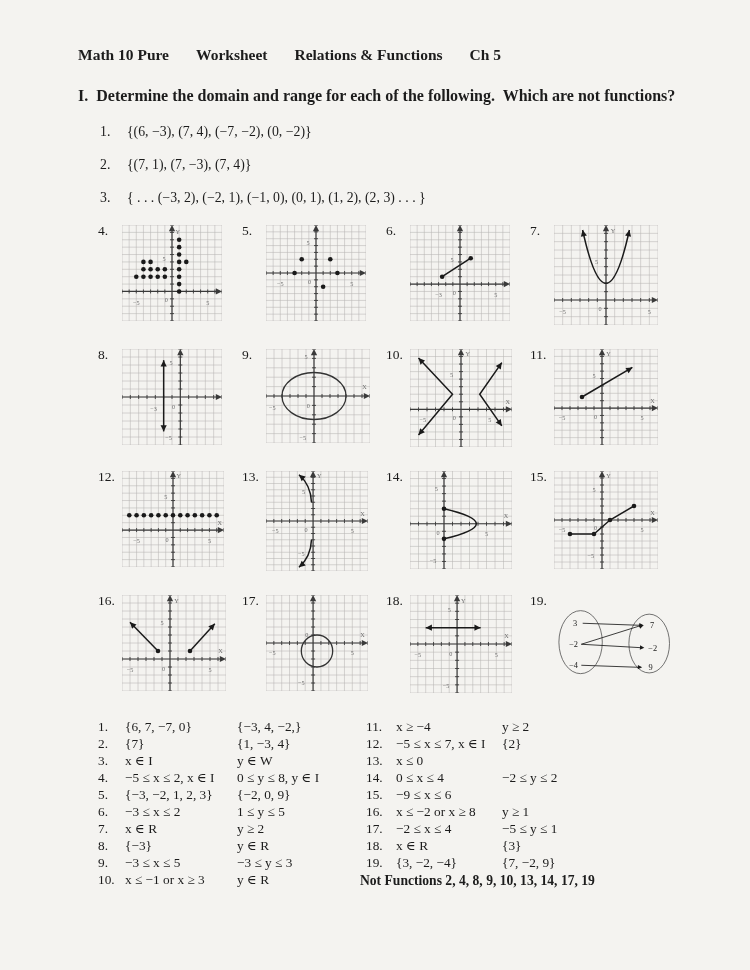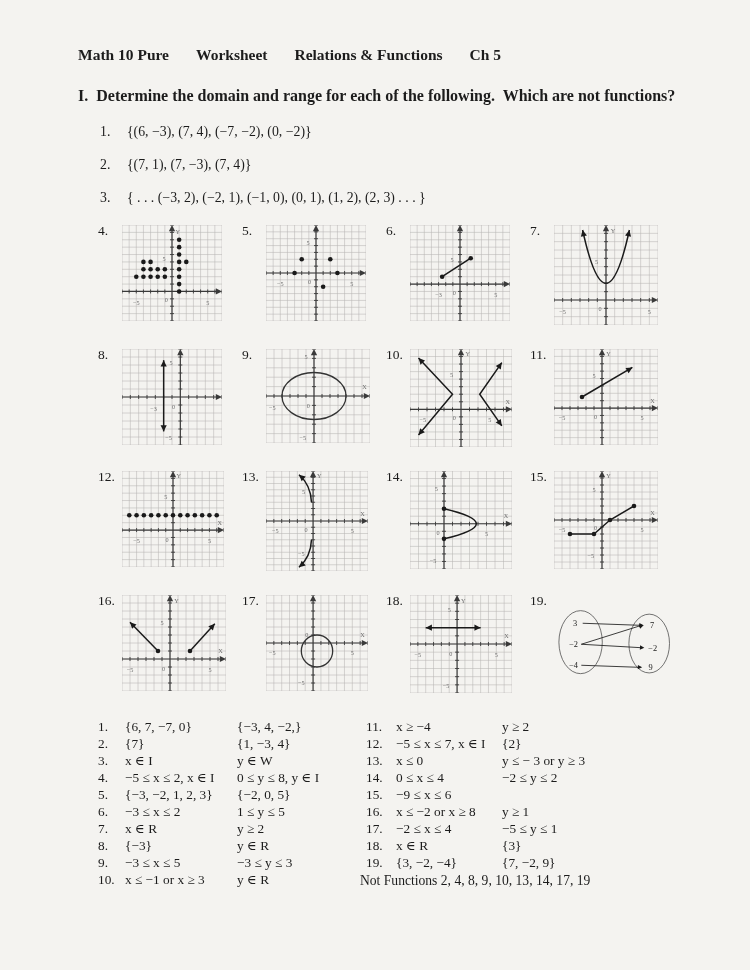--- a/index.html
+++ b/index.html
@@ -16,21 +16,21 @@
            margin:15px 0 0 20px; }
   .gpanel { display:flex; align-items:flex-start; }
   .gnum { font-size:13.5px; width:24px; flex:none; padding-top:1px; }
   .graph { display:block; margin-top:3px; }
   .answers { display:flex; margin-top:25px; margin-left:20px; font-size:13.3px; }
   .ansL { width:268px; flex:none; }
   .ansR { width:330px; flex:none; }
   .arow { display:grid; line-height:17px; white-space:nowrap; }
   .ansL .arow { grid-template-columns:27px 112px auto; }
   .ansR .arow { grid-template-columns:30px 106px auto; }
-  .ans-footer { font-weight:normal; font-size:13.6px; margin-top:2px; margin-left:-6px; white-space:nowrap; }
+  .ans-footer { font-weight:bold; font-size:13.6px; margin-top:2px; margin-left:-6px; white-space:nowrap; }
 </style>
 </head>
 <body>
 
 <div class="sheet">
   <div class="hdr">
     <span>Math 10 Pure</span>
     <span>Worksheet</span>
     <span>Relations &amp; Functions</span>
     <span>Ch 5</span>
@@ -1186,21 +1186,21 @@
           <span>y ∈ W</span>
         </div>
         <div class="arow">
           <span>4.</span>
           <span>−5 ≤ x ≤ 2, x ∈ I</span>
           <span>0 ≤ y ≤ 8, y ∈ I</span>
         </div>
         <div class="arow">
           <span>5.</span>
           <span>{−3, −2, 1, 2, 3}</span>
-          <span>{−2, 0, 5}</span>
+          <span>{−2, 0, 9}</span>
         </div>
         <div class="arow">
           <span>6.</span>
           <span>−3 ≤ x ≤ 2</span>
           <span>1 ≤ y ≤ 5</span>
         </div>
         <div class="arow">
           <span>7.</span>
           <span>x ∈ R</span>
           <span>y ≥ 2</span>
@@ -1229,21 +1229,20 @@
             <span>y ≥ 2</span>
           </div>
           <div class="arow">
             <span>12.</span>
             <span>−5 ≤ x ≤ 7, x ∈ I</span>
             <span>{2}</span>
           </div>
           <div class="arow">
             <span>13.</span>
             <span>x ≤ 0</span>
-            <span>y ≤ − 3 or y ≥ 3</span>
           </div>
           <div class="arow">
             <span>14.</span>
             <span>0 ≤ x ≤ 4</span>
             <span>−2 ≤ y ≤ 2</span>
           </div>
           <div class="arow">
             <span>15.</span>
             <span>−9 ≤ x ≤ 6</span>
           </div>

